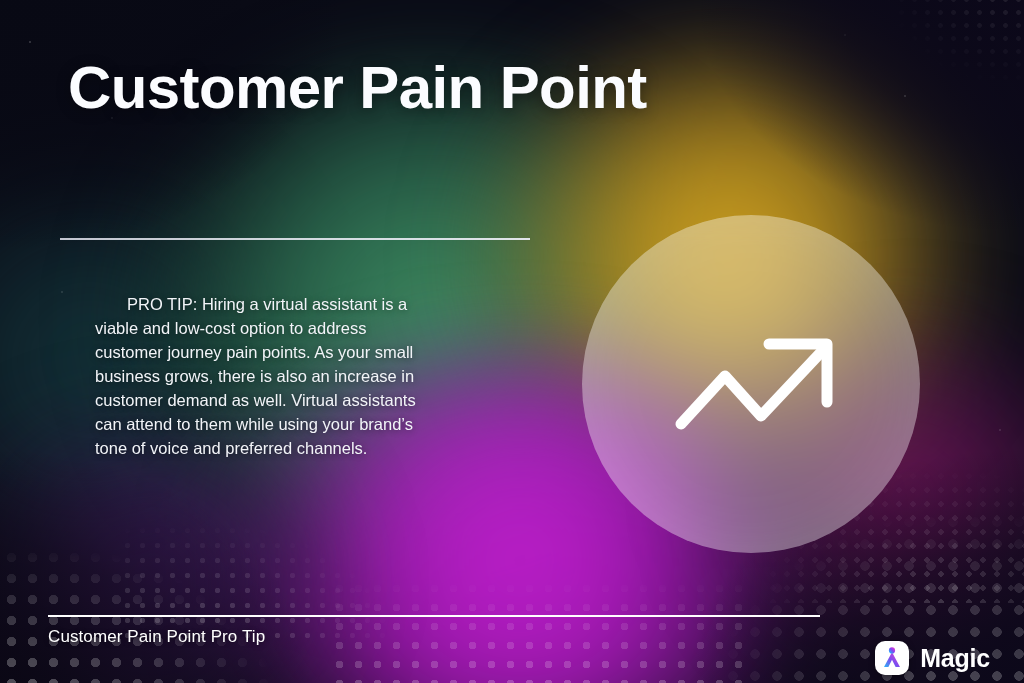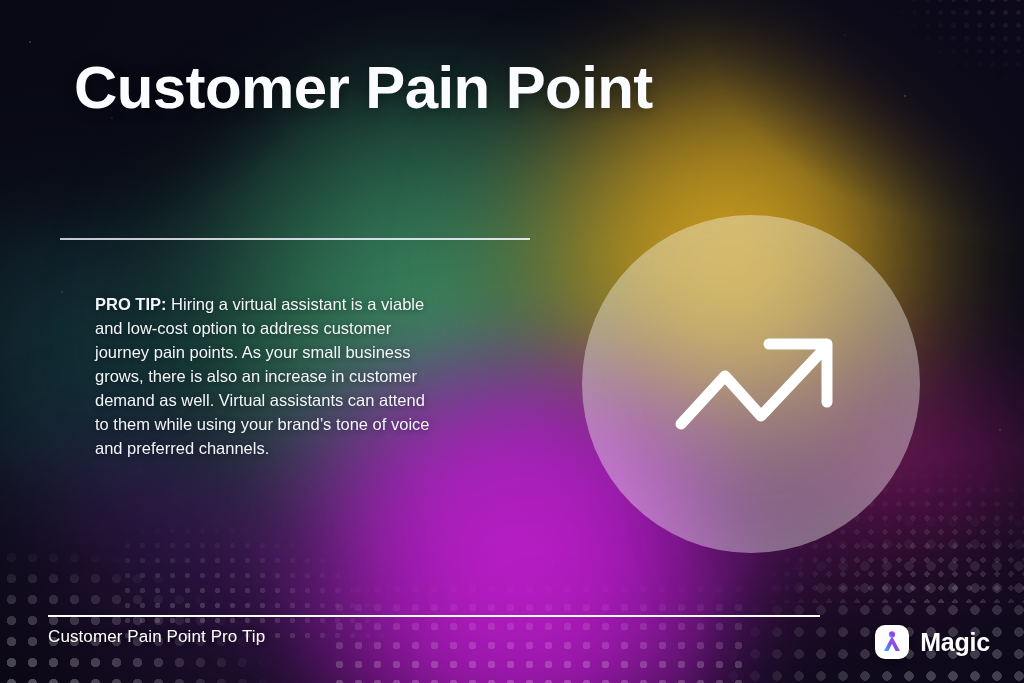--- a/index.html
+++ b/index.html
@@ -134,21 +134,21 @@
     backdrop-filter:blur(12px);
     -webkit-backdrop-filter:blur(12px);
     box-shadow:inset 0 0 70px rgba(255,255,255,.12);
     display:flex; align-items:center; justify-content:center;
   }
   .trend-icon{ width:170px; height:120px; margin-left:14px; margin-top:-8px; }
 
   
   .headline{
     position:absolute;
-    left:74px; top:48px;
+    left:68px; top:48px;
     width:640px;
     color:#fbfcff;
     font-size:60px;
     font-weight:700;
     line-height:1.32;
     letter-spacing:-0.6px;
     text-shadow:0 2px 14px rgba(0,0,0,.35);
   }
   .title-rule{
     position:absolute;
@@ -158,41 +158,41 @@
   }
   .body-copy{
     position:absolute;
     left:95px; top:292px;
     width:338px;
     color:#f2f4f8;
     font-size:16.5px;
     line-height:24px;
     text-shadow:0 1px 6px rgba(0,0,0,.42);
   }
-  .body-copy b{ font-weight:700; }
+  .body-copy b{ font-weight:400;margin-left:32px; }
 
   
   .footer-rule{
     position:absolute;
     left:48px; bottom:66px;
     width:772px; height:2.5px;
     background:#ffffff;
   }
   .footer-label{
     position:absolute;
     left:48px; bottom:36px;
     color:#ffffff;
     font-size:17px;
     font-weight:400;
     letter-spacing:.1px;
     text-shadow:0 1px 5px rgba(0,0,0,.5);
   }
   .brand{
     position:absolute;
-    right:34px; bottom:24px;
+    right:34px; bottom:8px;
     display:flex; align-items:center; gap:11px;
   }
   .brand-mark{
     width:34px; height:34px;
     border-radius:10px;
     background:#ffffff;
     display:flex; align-items:center; justify-content:center;
     box-shadow:0 1px 6px rgba(0,0,0,.35);
   }
   .brand-name{

